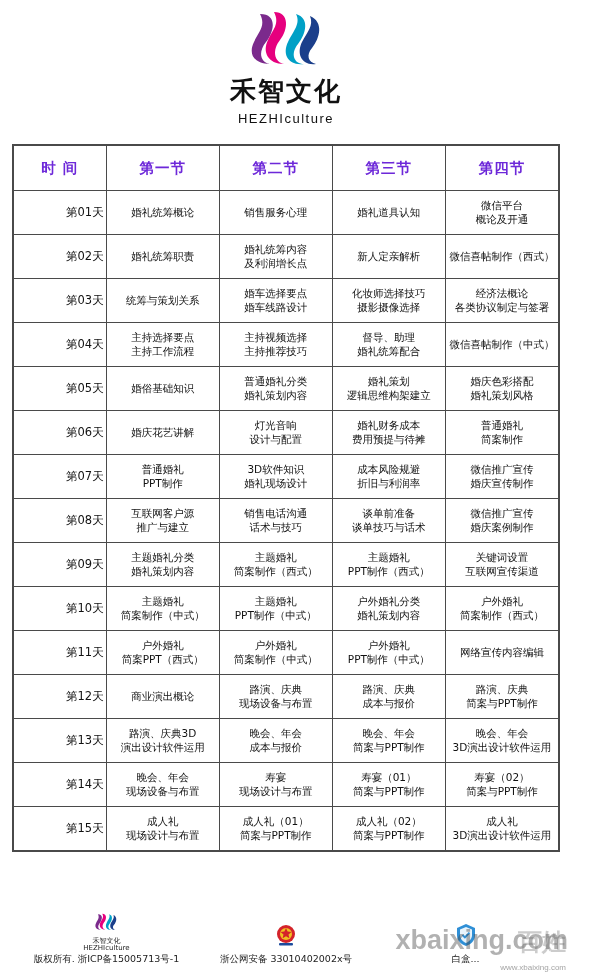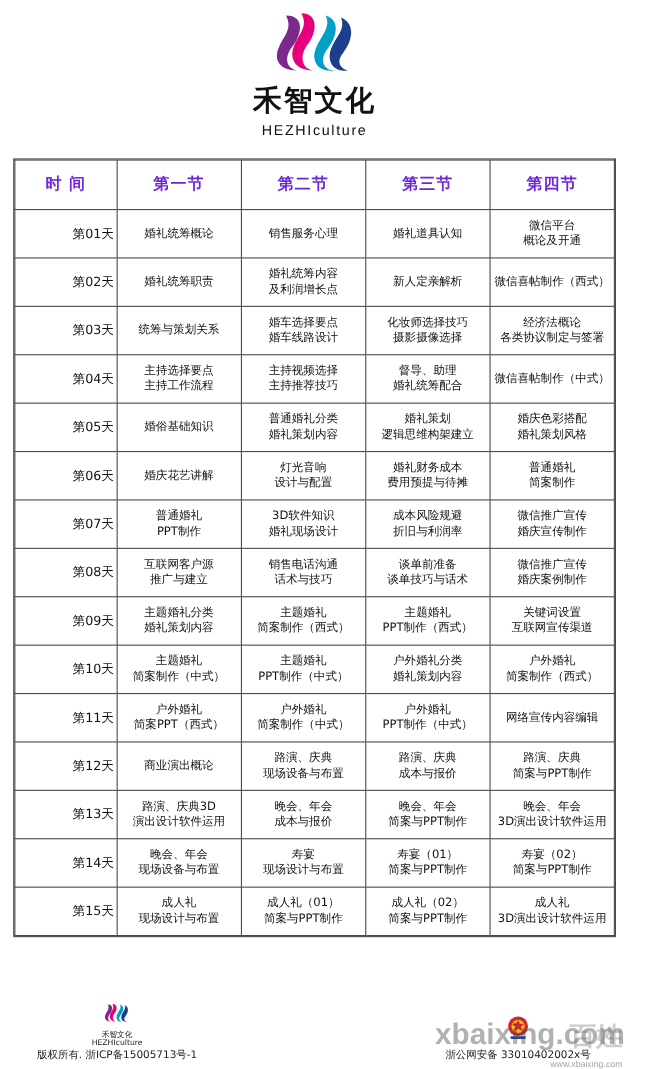--- a/index.html
+++ b/index.html
@@ -629,20 +629,30 @@
           <svg width="26" height="26" viewBox="0 0 26 26" xmlns="http://www.w3.org/2000/svg">
             <circle cx="13" cy="12" r="9" fill="#d4232a"></circle>
             <circle cx="13" cy="12" r="6" fill="#f0c020"></circle>
             <path d="M13 6 l1.6 3.6 3.9.3-3 2.6.9 3.8L13 14.3 9.6 16.3l.9-3.8-3-2.6 3.9-.3z" fill="#d4232a"></path>
             <rect x="6" y="21" width="14" height="2.5" rx="1" fill="#1b4a9c"></rect>
           </svg>
         </span>
         <span class="foot-text">浙公网安备 33010402002x号</span>
       </div>
 
+      <div class="foot-item foot-right">
+        <span class="ficon">
+          <svg width="26" height="26" viewBox="0 0 26 26" xmlns="http://www.w3.org/2000/svg">
+            <path d="M13 2 L22 6 V13 C22 19 17.5 22.5 13 24 C8.5 22.5 4 19 4 13 V6 Z" fill="#2f8fd6"></path>
+            <path d="M13 5 L19 7.5 V13 C19 17.2 16 19.8 13 21 C10 19.8 7 17.2 7 13 V7.5 Z" fill="#e8f4fc"></path>
+            <path d="M9.5 13 l2.4 2.4 4.6-4.8" stroke="#2f8fd6" stroke-width="2" fill="none"></path>
+          </svg>
+        </span>
+        <span class="foot-text">白盒...</span>
+      </div>
     </div>
 
     <div class="watermark">
       <span class="dom">xbaixing.com</span>
     </div>
     <div class="wm-cn">百姓</div>
     <div class="watermark-sub">www.xbaixing.com</div>
   </div>
 </div>
 

